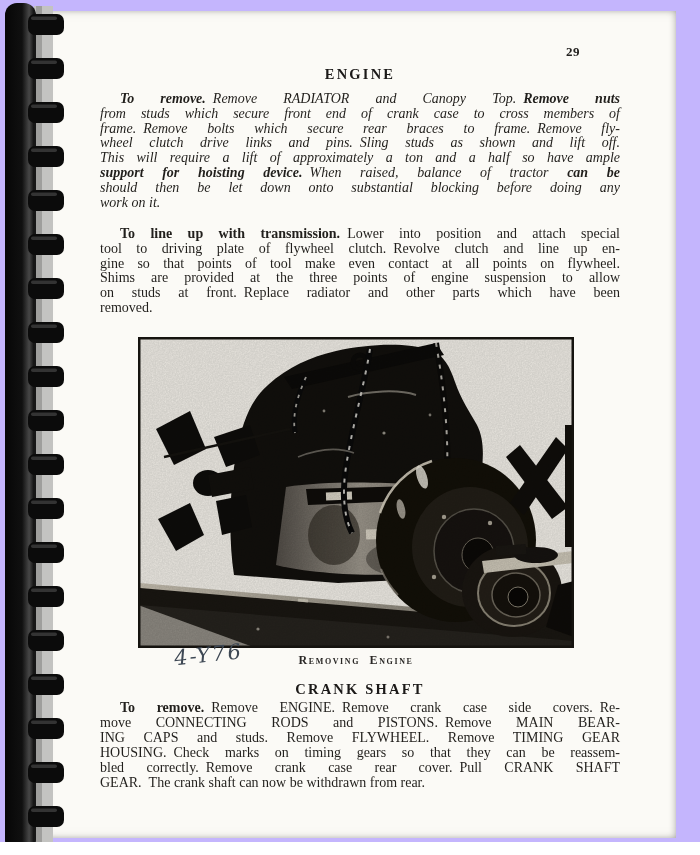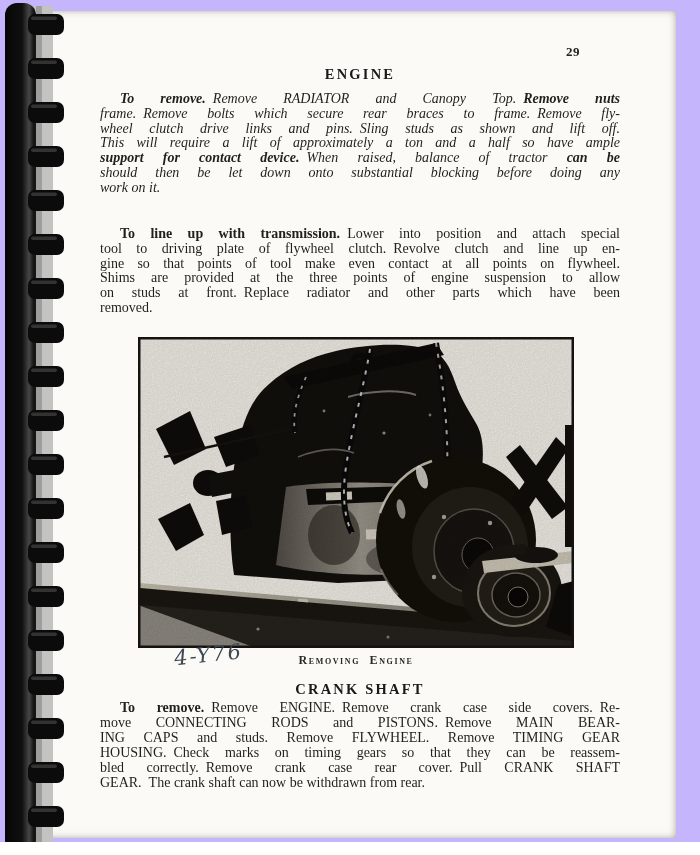--- a/index.html
+++ b/index.html
@@ -96,24 +96,25 @@
     <use href="#tooth" y="806"></use>
       <use href="#tooth" y="843"></use>
   </svg>
 
   <div id="page-number">29</div>
 
   <div class="h" style="top:66px;">ENGINE</div>
 
   <div class="para" style="top:92px;font-style:italic;">
       <div class="line first"><span class="b">To remove.</span><span> Remove RADIATOR and Canopy Top. </span><span class="b">Remove nuts</span></div>
+      <div class="line"><span>from studs which secure front end of crank case to cross members of</span></div>
       <div class="line"><span>frame. Remove bolts which secure rear braces to frame. Remove fly-</span></div>
       <div class="line"><span>wheel clutch drive links and pins. Sling studs as shown and lift off.</span></div>
       <div class="line"><span>This will require a lift of approximately a ton and a half so have ample</span></div>
-      <div class="line"><span class="b">support for contact device.</span><span> When raised, balance of tractor </span><span class="b">can be</span></div>
+      <div class="line"><span class="b">support for hoisting device.</span><span> When raised, balance of tractor </span><span class="b">can be</span></div>
       <div class="line"><span>should then be let down onto substantial blocking before doing any</span></div>
       <div class="line last"><span>work on it.</span></div>
     </div>
 
   <div class="para" style="top:227px;">
       <div class="line first"><span class="b">To line up with transmission.</span><span> Lower into position and attach special</span></div>
       <div class="line"><span>tool to driving plate of flywheel clutch. Revolve clutch and line up en-</span></div>
       <div class="line"><span>gine so that points of tool make even contact at all points on flywheel.</span></div>
       <div class="line"><span>Shims are provided at the three points of engine suspension to allow</span></div>
       <div class="line"><span>on studs at front. Replace radiator and other parts which have been</span></div>

